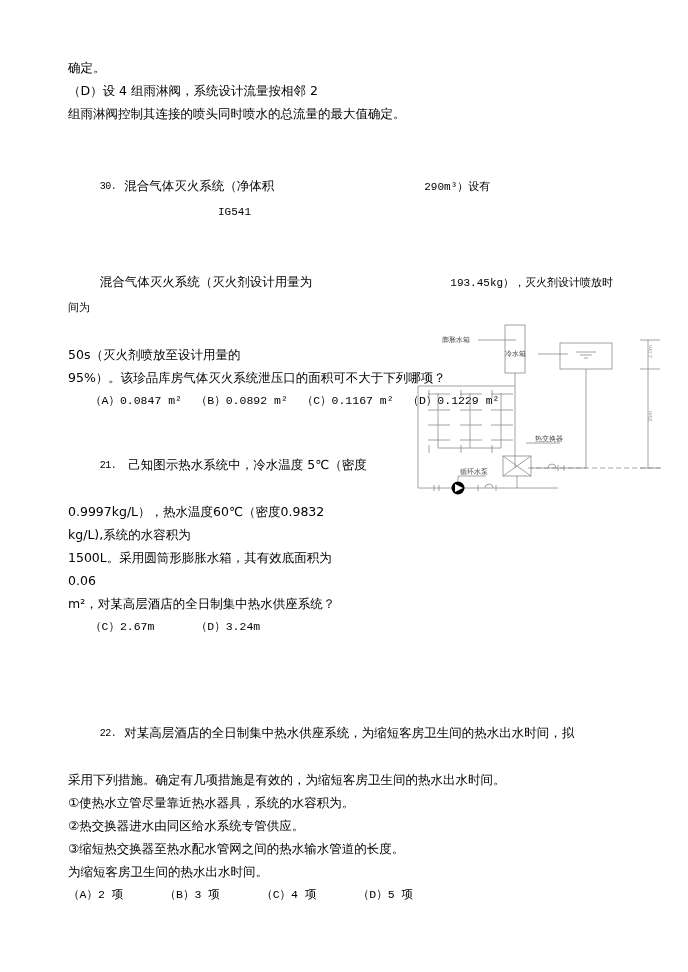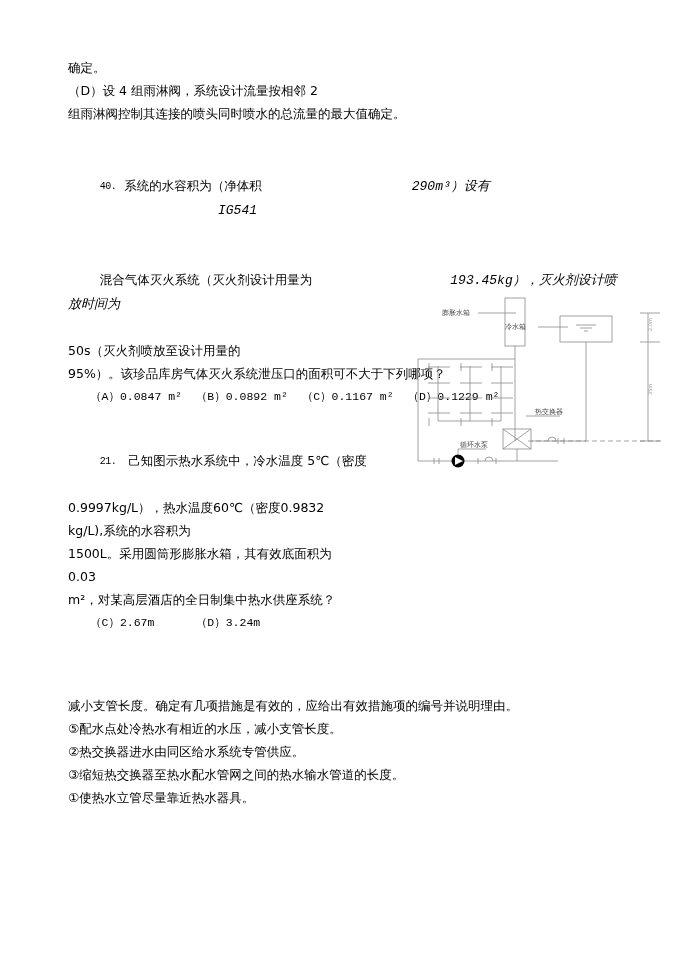--- a/index.html
+++ b/index.html
@@ -45,33 +45,32 @@
     letter-spacing: -0.5px;
   }
   .opts {
     font-family: "Liberation Mono", "DejaVu Sans Mono", monospace;
     font-size: 11.5px;
     line-height: 23px;
     white-space: pre;
   }
   .mono {
     font-family: "Liberation Mono", "DejaVu Sans Mono", monospace;
-    font-size: 13px;
-    font-style: italic;
+    font-size: 11px;
   }
   .gap-lg { height: 26px; }
   .gap-md { height: 18px; }
   .gap-xl { height: 60px; }
   .indent { padding-left: 22px; }
 
   
   .diagram {
     position: absolute;
     left: 408px;
-    top: 261px;
+    top: 288px;
     width: 260px;
     height: 220px;
   }
   .diagram svg { display: block; }
   .dlabel {
     font-family: "DejaVu Sans", "Liberation Sans", sans-serif;
     font-size: 7px;
     fill: #444;
   }
   .dlabel-v {
@@ -90,52 +89,56 @@
     <div class="qblock">
       <div class="line cn">确定。</div>
       <div class="line cn">（D）设 4 组雨淋阀，系统设计流量按相邻 2</div>
       <div class="line cn">组雨淋阀控制其连接的喷头同时喷水的总流量的最大值确定。</div>
     </div>
 
     <div class="gap-lg"></div>
 
     <div class="qblock">
       <div class="line cn">
-        <span class="qnum">40.</span><span>&nbsp;&nbsp;</span><span>系统的水容积为（净体积</span><span style="display:inline-block;width:150px"></span><span class="mono">290m³）设有</span><span style="display:inline-block;width:150px"></span><span class="mono">IG541</span>
+        <span class="qnum">30.</span><span>&nbsp;&nbsp;</span><span>混合气体灭火系统（净体积</span><span style="display:inline-block;width:150px"></span><span class="mono">290m³）设有</span><span style="display:inline-block;width:150px"></span><span class="mono">IG541</span>
       </div>
       <div class="line cn">
         <span>混合气体灭火系统（灭火剂设计用量为</span><span style="display:inline-block;width:138px"></span><span class="mono">193.45kg），灭火剂设计喷放时间为</span>
       </div>
       <div class="line cn">50s（灭火剂喷放至设计用量的</div>
       <div class="line cn">95%）。该珍品库房气体灭火系统泄压口的面积可不大于下列哪项？</div>
       <div class="opts indent">（A）0.0847 m²  （B）0.0892 m²  （C）0.1167 m²  （D）0.1229 m²</div>
     </div>
 
     <div class="gap-md"></div>
 
     <div class="qblock">
       <div class="line cn">
         <span class="qnum">21.</span><span>&nbsp;&nbsp;&nbsp;</span><span>己知图示热水系统中，冷水温度 5℃（密度</span>
       </div>
       <div class="line cn">0.9997kg/L），热水温度60℃（密度0.9832</div>
       <div class="line cn">kg/L),系统的水容积为</div>
       <div class="line cn">1500L。采用圆筒形膨胀水箱，其有效底面积为</div>
-      <div class="line cn">0.03</div>
+      <div class="line cn">0.06</div>
       <div class="line cn">m²，对某高层酒店的全日制集中热水供座系统？</div>
       <div class="opts indent">（C）2.67m      （D）3.24m</div>
     </div>
 
     <div class="gap-xl"></div>
 
     <div class="qblock">
-      <div class="line cn">减小支管长度。确定有几项措施是有效的，应给出有效措施项的编号并说明理由。</div>
-      <div class="line cn">⑤配水点处冷热水有相近的水压，减小支管长度。</div>
+      <div class="line cn">
+        <span class="qnum">22.</span><span>&nbsp;&nbsp;</span><span>对某高层酒店的全日制集中热水供座系统，为缩短客房卫生间的热水出水时间，拟</span>
+      </div>
+      <div class="line cn">采用下列措施。确定有几项措施是有效的，为缩短客房卫生间的热水出水时间。</div>
+      <div class="line cn">①使热水立管尽量靠近热水器具，系统的水容积为。</div>
       <div class="line cn">②热交换器进水由同区给水系统专管供应。</div>
       <div class="line cn">③缩短热交换器至热水配水管网之间的热水输水管道的长度。</div>
-      <div class="line cn">①使热水立管尽量靠近热水器具。</div>
+      <div class="line cn">为缩短客房卫生间的热水出水时间。</div>
+      <div class="opts">（A）2 项      （B）3 项      （C）4 项      （D）5 项</div>
     </div>
 
     <div class="gap-md"></div>
 
     <div class="qblock">
       <div class="line cn">
         
       </div>
 
     </div>

